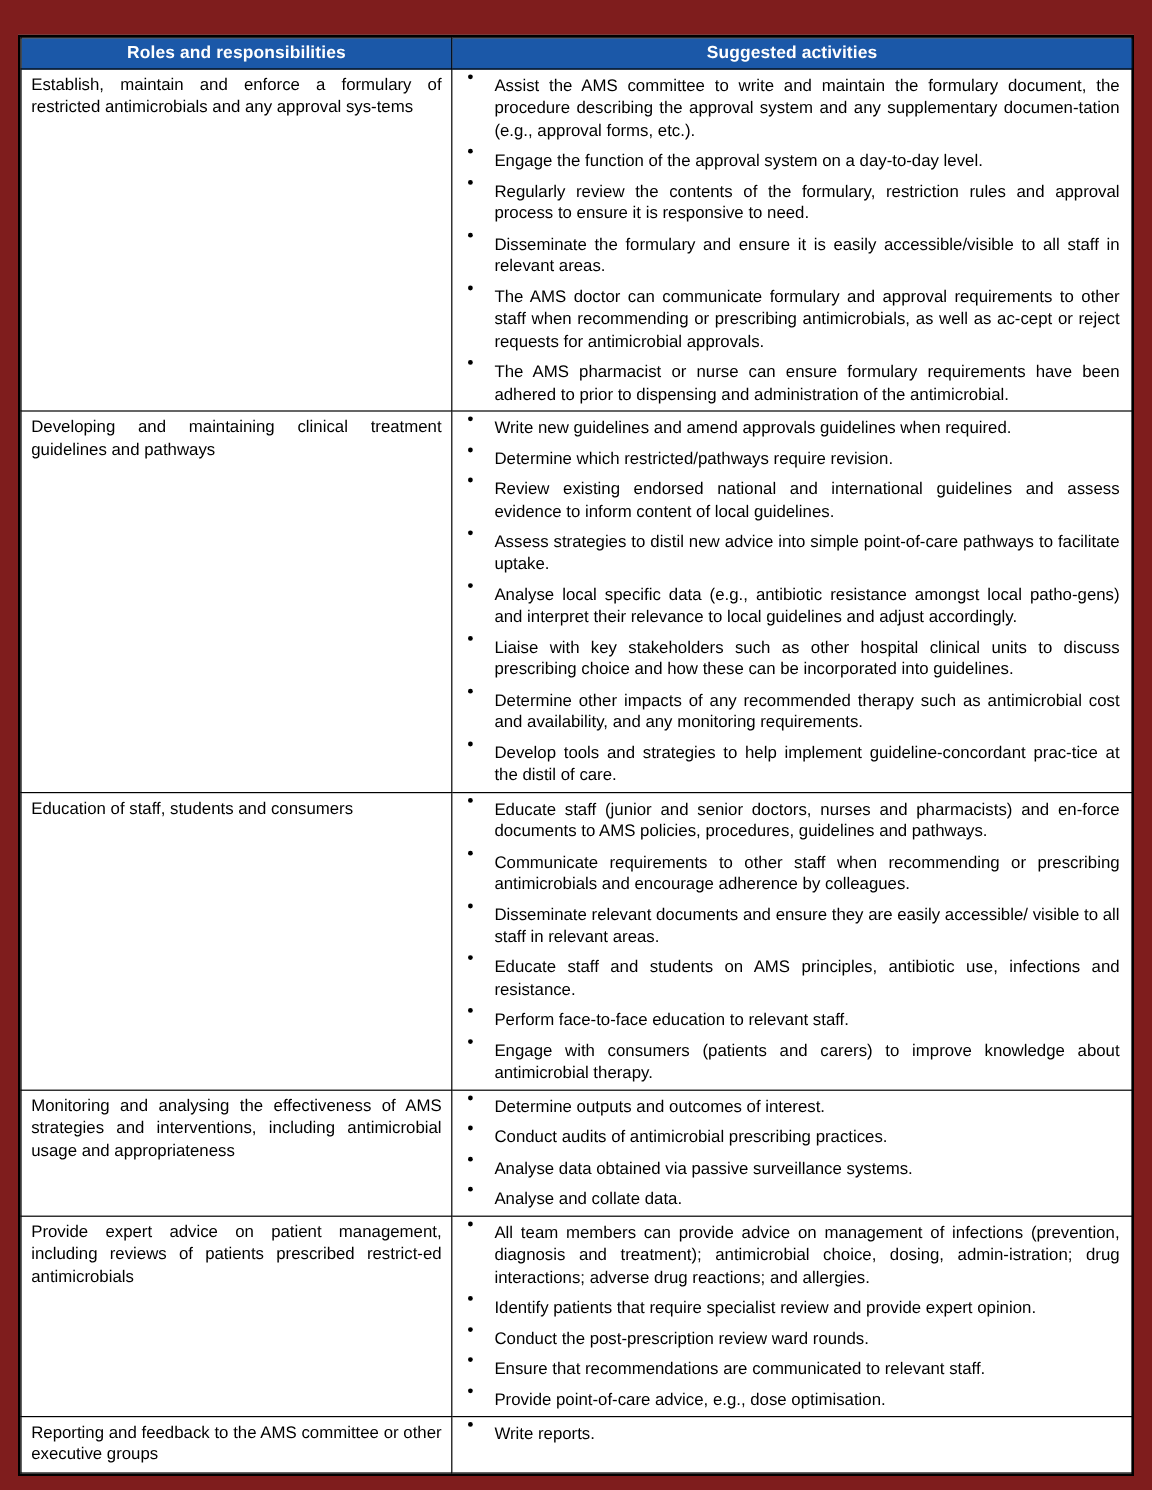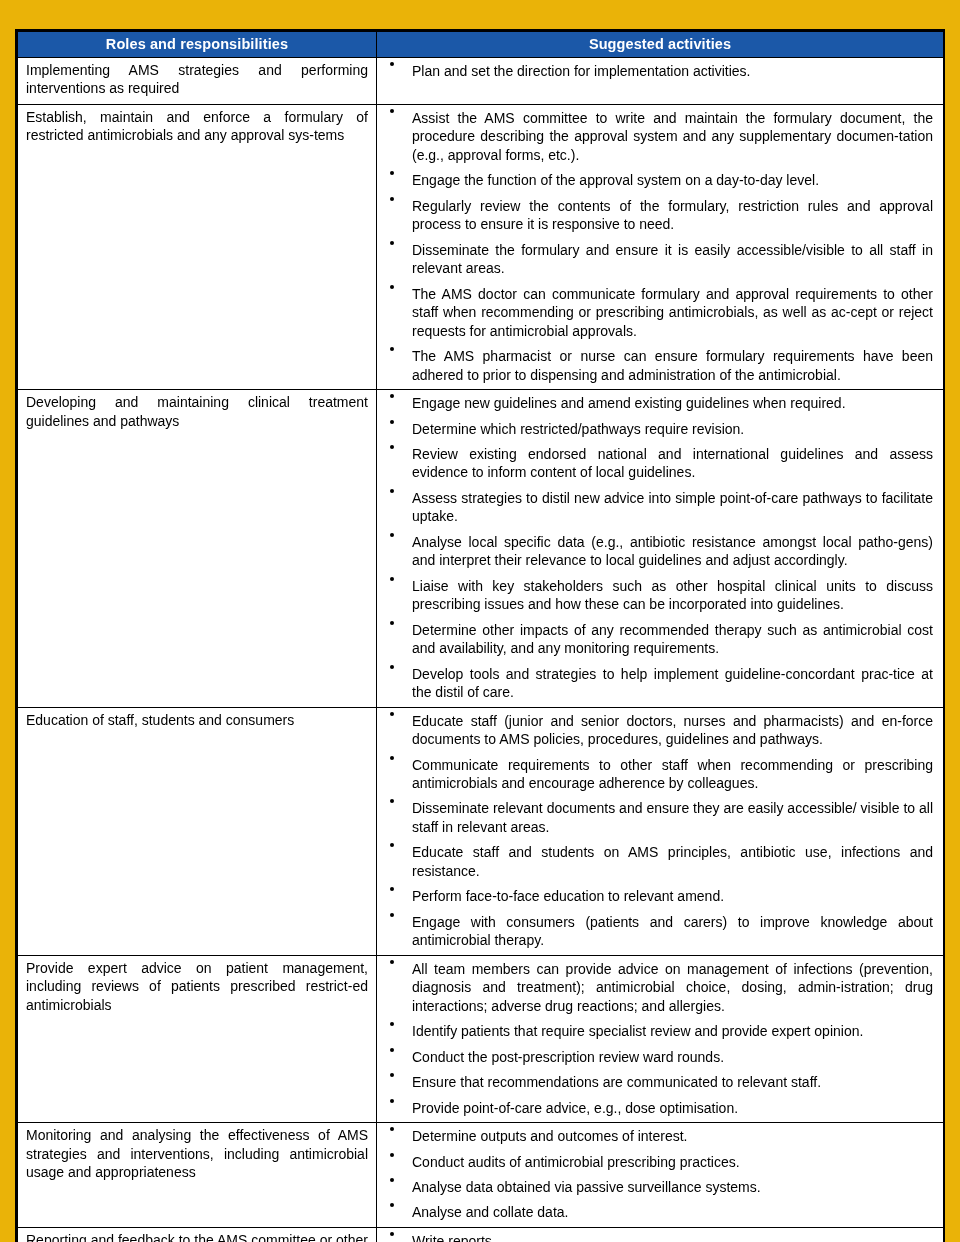--- a/index.html
+++ b/index.html
@@ -12,21 +12,21 @@
     height: 1242px;
     font-family: "Liberation Sans", sans-serif;
     color: #000000;
     overflow: hidden;
   }
 
   .page {
     position: relative;
     width: 960px;
     height: 1242px;
-    background: #eab308;
+    background: #7f1d1d;
     box-sizing: border-box;
   }
 
   .table-wrap {
     position: absolute;
     left: 15px;
     top: 29px;
     width: 930px;
     border: 2px solid #000000;
     box-sizing: border-box;
@@ -125,104 +125,94 @@
       </colgroup>
       <thead>
         <tr>
           <th>Roles and responsibilities</th>
           <th>Suggested activities</th>
         </tr>
       </thead>
       <tbody id="table-body">
           <tr>
             <td class="roles-cell">
-              <span class="role-text">Implementing AMS strategies and performing interventions as required</span>
-            </td>
-            <td class="activities-cell">
-              <ul class="bullets tight">
-                <li><span class="bullet-dot"></span><span class="btext">Plan and set the direction for implementation activities.</span></li>
-              </ul>
-            </td>
-          </tr>
-          <tr>
-            <td class="roles-cell">
               <span class="role-text">Establish, maintain and enforce a formulary of restricted antimicrobials and any approval sys-tems</span>
             </td>
             <td class="activities-cell">
               <ul class="bullets">
                 <li><span class="bullet-dot"></span><span class="btext">Assist the AMS committee to write and maintain the formulary document, the procedure describing the approval system and any supplementary documen-tation (e.g., approval forms, etc.).</span></li>
                 <li><span class="bullet-dot"></span><span class="btext">Engage the function of the approval system on a day-to-day level.</span></li>
                 <li><span class="bullet-dot"></span><span class="btext">Regularly review the contents of the formulary, restriction rules and approval process to ensure it is responsive to need.</span></li>
                 <li><span class="bullet-dot"></span><span class="btext">Disseminate the formulary and ensure it is easily accessible/visible to all staff in relevant areas.</span></li>
                 <li><span class="bullet-dot"></span><span class="btext">The AMS doctor can communicate formulary and approval requirements to other staff when recommending or prescribing antimicrobials, as well as ac-cept or reject requests for antimicrobial approvals.</span></li>
                 <li><span class="bullet-dot"></span><span class="btext">The AMS pharmacist or nurse can ensure formulary requirements have been adhered to prior to dispensing and administration of the antimicrobial.</span></li>
               </ul>
             </td>
           </tr>
           <tr>
             <td class="roles-cell">
               <span class="role-text">Developing and maintaining clinical treatment guidelines and pathways</span>
             </td>
             <td class="activities-cell">
               <ul class="bullets">
-                <li><span class="bullet-dot"></span><span class="btext">Engage new guidelines and amend existing guidelines when required.</span></li>
+                <li><span class="bullet-dot"></span><span class="btext">Write new guidelines and amend approvals guidelines when required.</span></li>
                 <li><span class="bullet-dot"></span><span class="btext">Determine which restricted/pathways require revision.</span></li>
                 <li><span class="bullet-dot"></span><span class="btext">Review existing endorsed national and international guidelines and assess evidence to inform content of local guidelines.</span></li>
                 <li><span class="bullet-dot"></span><span class="btext">Assess strategies to distil new advice into simple point-of-care pathways to facilitate uptake.</span></li>
                 <li><span class="bullet-dot"></span><span class="btext">Analyse local specific data (e.g., antibiotic resistance amongst local patho-gens) and interpret their relevance to local guidelines and adjust accordingly.</span></li>
-                <li><span class="bullet-dot"></span><span class="btext">Liaise with key stakeholders such as other hospital clinical units to discuss prescribing issues and how these can be incorporated into guidelines.</span></li>
+                <li><span class="bullet-dot"></span><span class="btext">Liaise with key stakeholders such as other hospital clinical units to discuss prescribing choice and how these can be incorporated into guidelines.</span></li>
                 <li><span class="bullet-dot"></span><span class="btext">Determine other impacts of any recommended therapy such as antimicrobial cost and availability, and any monitoring requirements.</span></li>
                 <li><span class="bullet-dot"></span><span class="btext">Develop tools and strategies to help implement guideline-concordant prac-tice at the distil of care.</span></li>
               </ul>
             </td>
           </tr>
           <tr>
             <td class="roles-cell">
               <span class="role-text">Education of staff, students and consumers</span>
             </td>
             <td class="activities-cell">
               <ul class="bullets">
                 <li><span class="bullet-dot"></span><span class="btext">Educate staff (junior and senior doctors, nurses and pharmacists) and en-force documents to AMS policies, procedures, guidelines and pathways.</span></li>
                 <li><span class="bullet-dot"></span><span class="btext">Communicate requirements to other staff when recommending or prescribing antimicrobials and encourage adherence by colleagues.</span></li>
                 <li><span class="bullet-dot"></span><span class="btext">Disseminate relevant documents and ensure they are easily accessible/ visible to all staff in relevant areas.</span></li>
                 <li><span class="bullet-dot"></span><span class="btext">Educate staff and students on AMS principles, antibiotic use, infections and resistance.</span></li>
-                <li><span class="bullet-dot"></span><span class="btext">Perform face-to-face education to relevant amend.</span></li>
+                <li><span class="bullet-dot"></span><span class="btext">Perform face-to-face education to relevant staff.</span></li>
                 <li><span class="bullet-dot"></span><span class="btext">Engage with consumers (patients and carers) to improve knowledge about antimicrobial therapy.</span></li>
+              </ul>
+            </td>
+          </tr>
+          <tr>
+            <td class="roles-cell">
+              <span class="role-text">Monitoring and analysing the effectiveness of AMS strategies and interventions, including antimicrobial usage and appropriateness</span>
+            </td>
+            <td class="activities-cell">
+              <ul class="bullets">
+                <li><span class="bullet-dot"></span><span class="btext">Determine outputs and outcomes of interest.</span></li>
+                <li><span class="bullet-dot"></span><span class="btext">Conduct audits of antimicrobial prescribing practices.</span></li>
+                <li><span class="bullet-dot"></span><span class="btext">Analyse data obtained via passive surveillance systems.</span></li>
+                <li><span class="bullet-dot"></span><span class="btext">Analyse and collate data.</span></li>
               </ul>
             </td>
           </tr>
           <tr>
             <td class="roles-cell">
               <span class="role-text">Provide expert advice on patient management, including reviews of patients prescribed restrict-ed antimicrobials</span>
             </td>
             <td class="activities-cell">
               <ul class="bullets">
                 <li><span class="bullet-dot"></span><span class="btext">All team members can provide advice on management of infections (prevention, diagnosis and treatment); antimicrobial choice, dosing, admin-istration; drug interactions; adverse drug reactions; and allergies.</span></li>
                 <li><span class="bullet-dot"></span><span class="btext">Identify patients that require specialist review and provide expert opinion.</span></li>
                 <li><span class="bullet-dot"></span><span class="btext">Conduct the post-prescription review ward rounds.</span></li>
                 <li><span class="bullet-dot"></span><span class="btext">Ensure that recommendations are communicated to relevant staff.</span></li>
                 <li><span class="bullet-dot"></span><span class="btext">Provide point-of-care advice, e.g., dose optimisation.</span></li>
               </ul>
             </td>
           </tr>
           <tr>
             <td class="roles-cell">
-              <span class="role-text">Monitoring and analysing the effectiveness of AMS strategies and interventions, including antimicrobial usage and appropriateness</span>
-            </td>
-            <td class="activities-cell">
-              <ul class="bullets">
-                <li><span class="bullet-dot"></span><span class="btext">Determine outputs and outcomes of interest.</span></li>
-                <li><span class="bullet-dot"></span><span class="btext">Conduct audits of antimicrobial prescribing practices.</span></li>
-                <li><span class="bullet-dot"></span><span class="btext">Analyse data obtained via passive surveillance systems.</span></li>
-                <li><span class="bullet-dot"></span><span class="btext">Analyse and collate data.</span></li>
-              </ul>
-            </td>
-          </tr>
-          <tr>
-            <td class="roles-cell">
               <span class="role-text">Reporting and feedback to the AMS committee or other executive groups</span>
             </td>
             <td class="activities-cell">
               <ul class="bullets tight">
                 <li><span class="bullet-dot"></span><span class="btext">Write reports.</span></li>
               </ul>
             </td>
           </tr>
         </tbody>
     </table>

